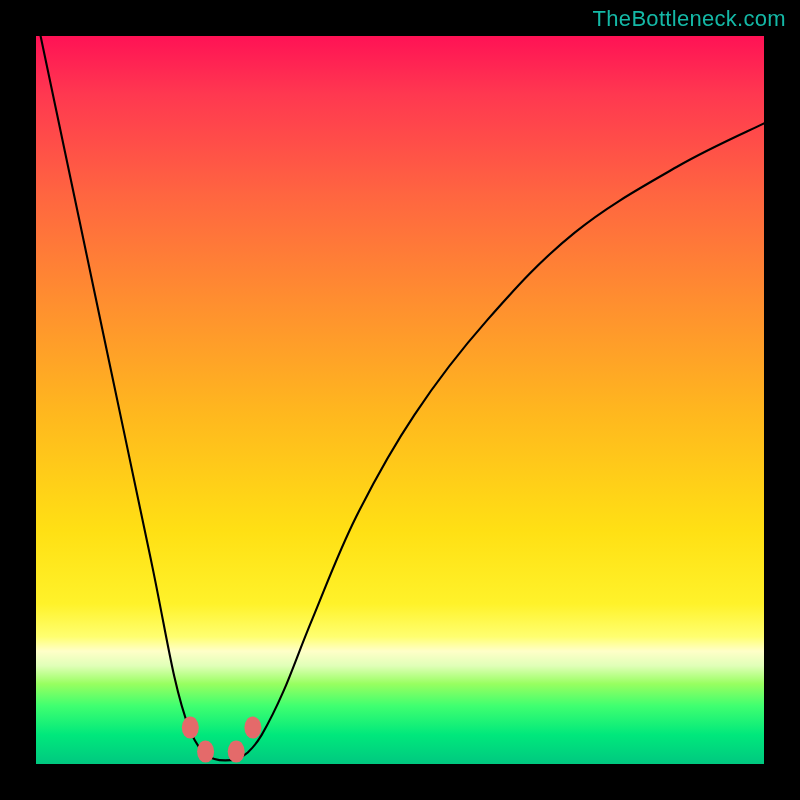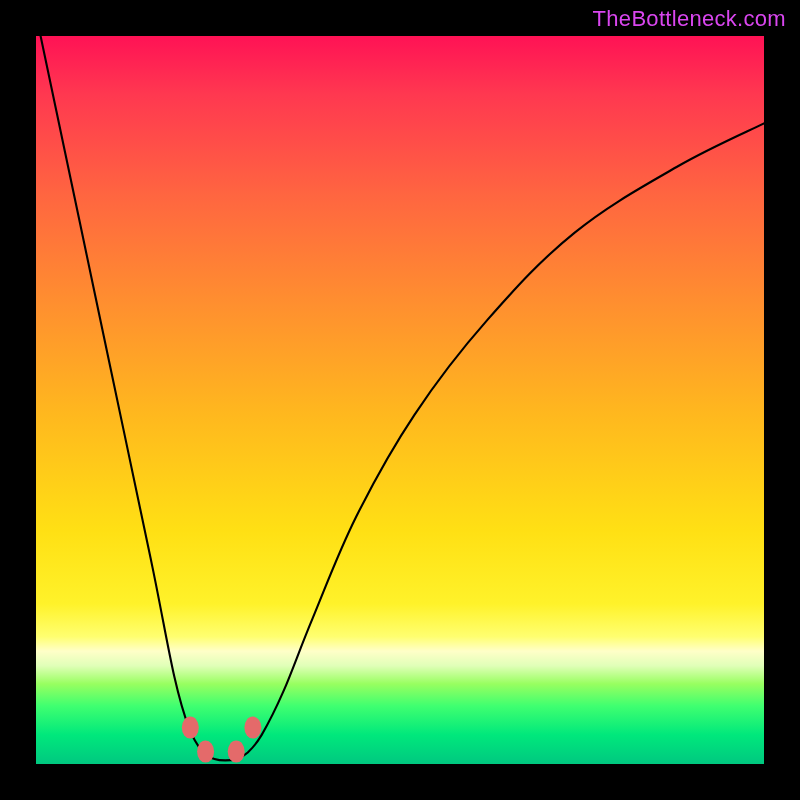--- a/index.html
+++ b/index.html
@@ -40,21 +40,21 @@
       #98ff60 89%,
       #40ff70 92%,
       #00e87c 96%,
       #00c880 100%
     );
   }
   .watermark {
     position: absolute;
     top: 6px;
     right: 14px;
-    color: #d946ef;
+    color: #14b8a6;
     font-size: 22px;
     letter-spacing: 0.3px;
     user-select: none;
   }
   svg.curve {
     position: absolute;
     left: 0;
     top: 0;
     width: 728px;
     height: 728px;

